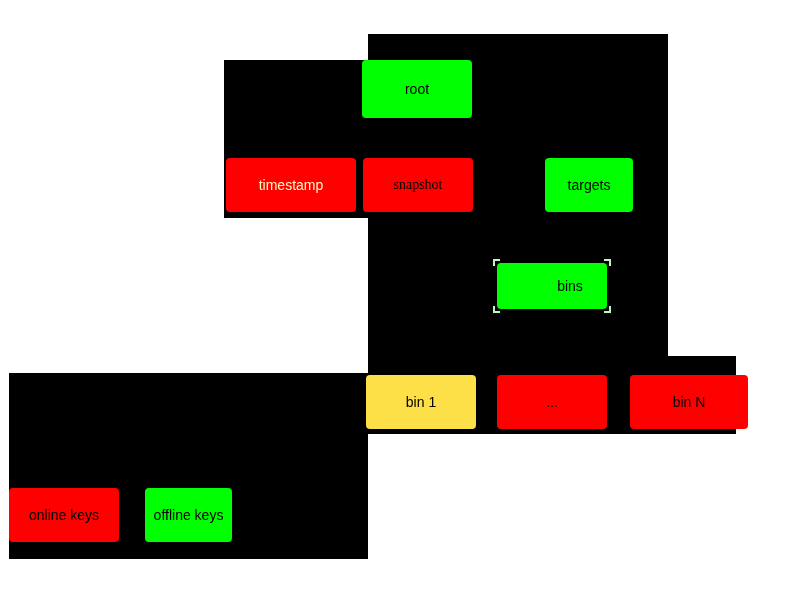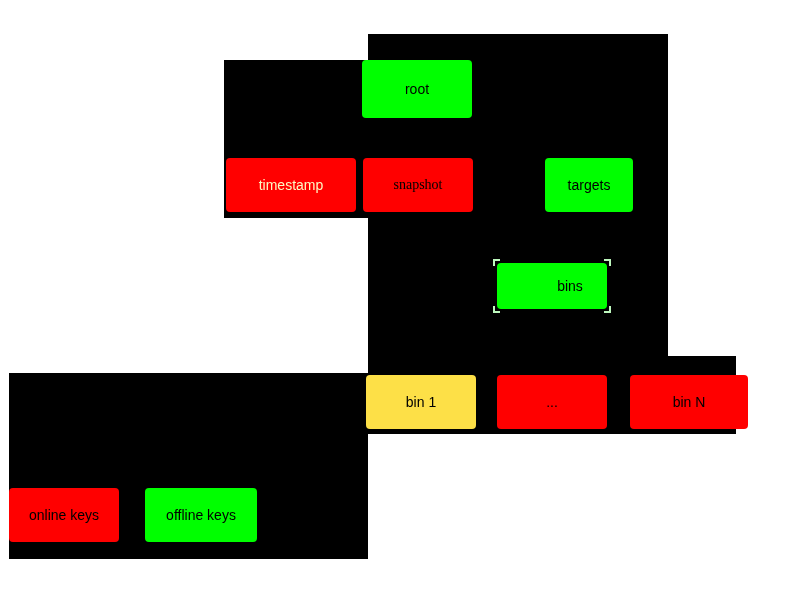--- a/index.html
+++ b/index.html
@@ -86,17 +86,17 @@
       </div>
       <div class="node red" style="left: 497px; top: 375px; width: 110px; height: 54px; background: rgb(255, 0, 0); color: rgb(0, 0, 0);">
         <span>...</span>
       </div>
       <div class="node red" style="left: 630px; top: 375px; width: 118px; height: 54px; background: rgb(255, 0, 0); color: rgb(0, 0, 0);">
         <span>bin N</span>
       </div>
       <div class="node red" style="left: 9px; top: 488px; width: 110px; height: 54px; background: rgb(255, 0, 0); color: rgb(0, 0, 0);">
         <span>online keys</span>
       </div>
-      <div class="node green" style="left: 145px; top: 488px; width: 112px; height: 54px; background: rgb(0, 255, 0); color: rgb(0, 0, 0);">
+      <div class="node green" style="left: 145px; top: 488px; width: 87px; height: 54px; background: rgb(0, 255, 0); color: rgb(0, 0, 0);">
         <span>offline keys</span>
       </div>
     </div>
 </div>
 
 </body></html>

